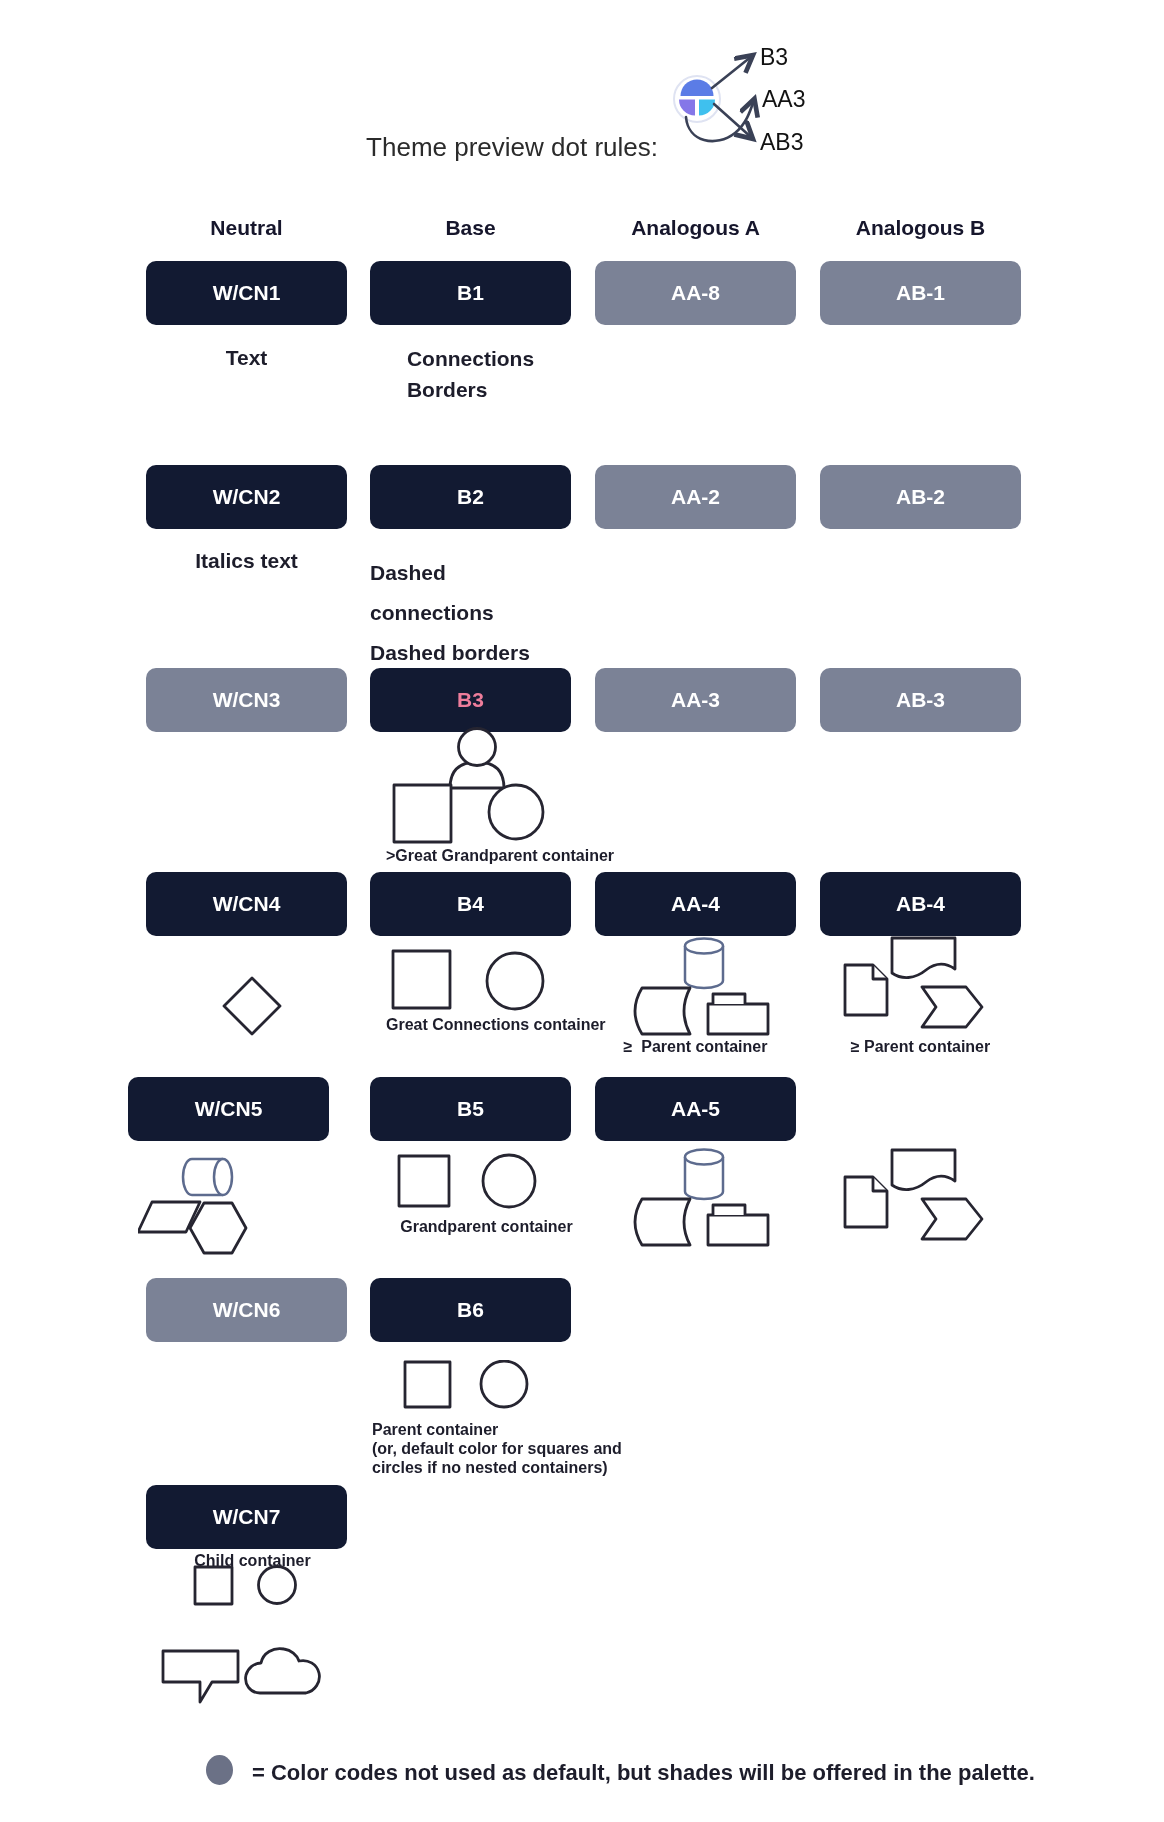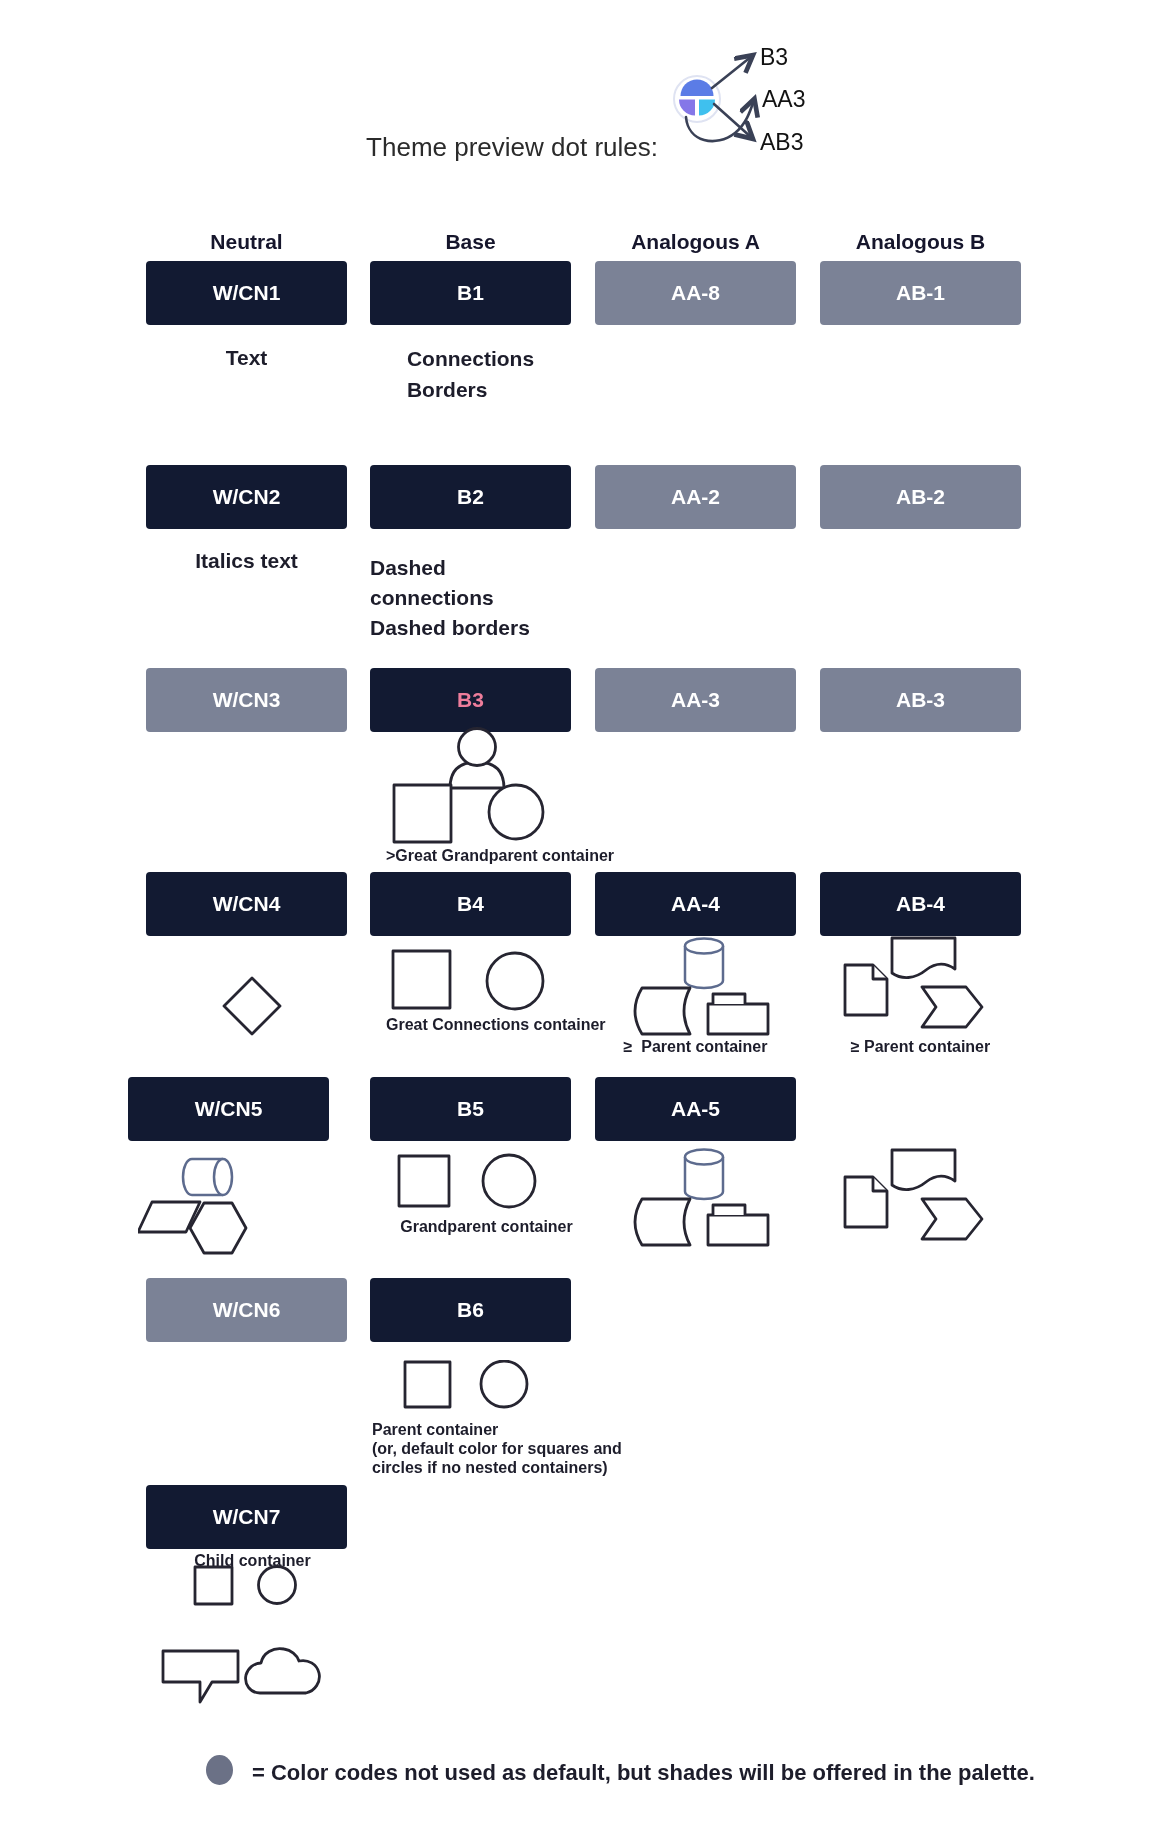--- a/index.html
+++ b/index.html
@@ -7,24 +7,24 @@
           font-family:"Liberation Sans",sans-serif;overflow:hidden;}
   .abs{position:absolute;}
 
   
   .title{position:absolute;left:180px;top:88px;width:478px;text-align:right;
          font-size:26px;color:#2b2b2b;margin-top:44px;}
   .dot-label{position:absolute;font-size:23px;color:#121212;line-height:24px;}
 
   
   .col-header{position:absolute;top:216px;width:201px;text-align:center;
-              font-weight:700;font-size:21px;color:#16162c;margin-top:14px;}
-
-  
-  .swatch{position:absolute;width:201px;height:64px;border-radius:4px;
+              font-weight:700;font-size:21px;color:#16162c;}
+
+  
+  .swatch{position:absolute;width:201px;height:64px;border-radius:10px;
           display:flex;align-items:center;justify-content:center;
           font-weight:700;font-size:21px;color:#ffffff;}
   .swatch.dark{background:#121a32;}
   .swatch.gray{background:#7b8296;}
   .swatch.pink-text{color:#ee7d9b;}
 
   
   .caption-lg{position:absolute;font-weight:700;font-size:21px;color:#1d1d2b;line-height:30px;}
   .caption-sm{position:absolute;font-weight:700;font-size:16px;color:#1d1d2b;line-height:19px;}
   .w-col{width:201px;}
@@ -92,21 +92,21 @@
     </div>
   </div>
 
   <div class="swatch dark" style="left:146px;top:465px">W/CN2</div>
   <div class="swatch dark" style="left:370px;top:465px">B2</div>
   <div class="swatch gray" style="left:595px;top:465px">AA-2</div>
   <div class="swatch gray" style="left:820px;top:465px">AB-2</div>
 
   <div class="caption-lg w-col center" style="left:146px;top:546px">Italics text</div>
   <div class="caption-lg w-col flex-center" style="left:370px;top:553px">
-    <div style="line-height:30px">
+    <div style="line-height:40px">
       <div>Dashed connections</div>
       <div>Dashed borders</div>
     </div>
   </div>
 
   <div class="swatch gray" style="left:146px;top:668px">W/CN3</div>
   <div class="swatch dark pink-text" style="left:370px;top:668px">B3</div>
   <div class="swatch gray" style="left:595px;top:668px">AA-3</div>
   <div class="swatch gray" style="left:820px;top:668px">AB-3</div>
 

